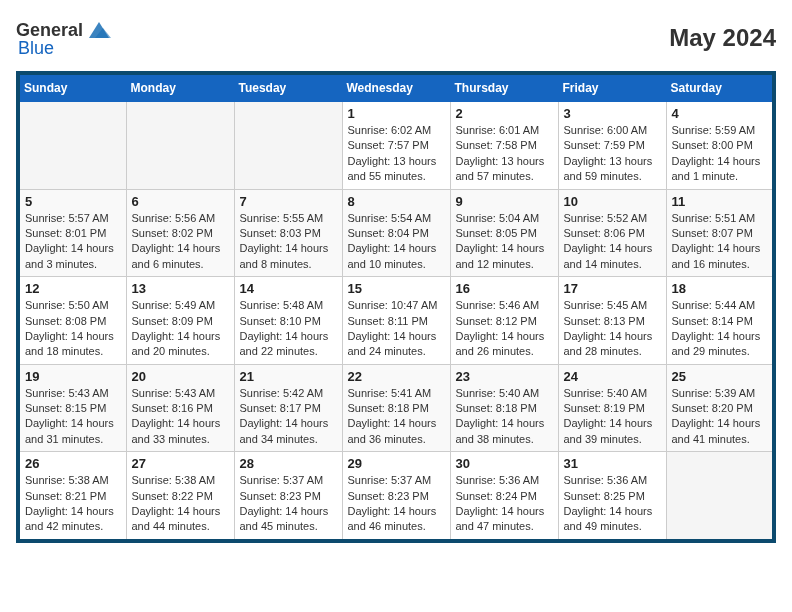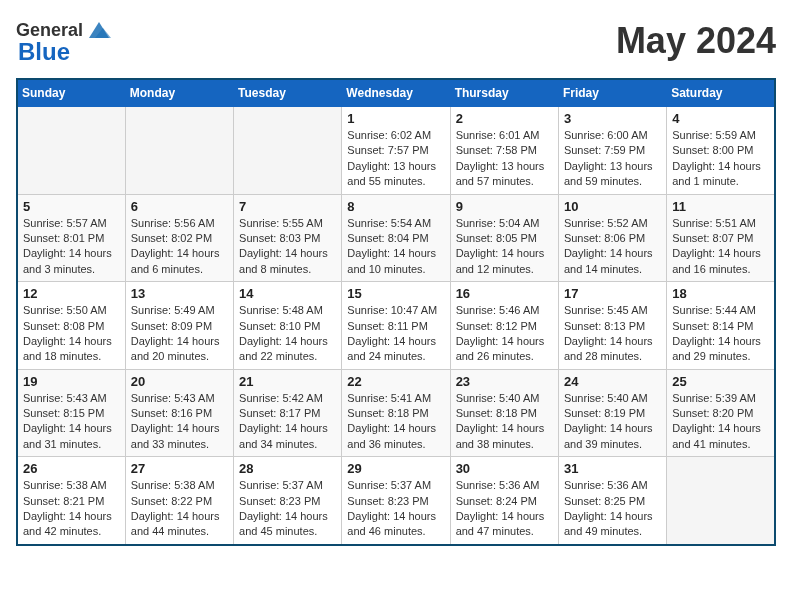--- a/index.html
+++ b/index.html
@@ -19,45 +19,45 @@
     .logo {
       display: flex;
       align-items: center;
     }
     .logo-text-general {
       font-size: 18px;
       font-weight: bold;
       color: #333;
     }
     .logo-text-blue {
-      font-size: 24px;
-      font-weight: bold;
+      font-size: 18px;
+      font-weight: normal;
       color: #1565c0;
     }
     .logo-icon {
       width: 28px;
       height: 28px;
       margin-left: 2px;
     }
     .title-area {
       text-align: right;
     }
     .month-year {
-      font-size: 36px;
+      font-size: 24px;
       font-weight: bold;
       color: #333;
     }
     .location {
       font-size: 14px;
       color: #555;
     }
     .calendar {
       width: 100%;
       border-collapse: collapse;
-      border: 2px solid #0c4a6e;
+      border: 4px solid #0c4a6e;
     }
     .calendar th {
       background-color: #1565c0;
       color: #fff;
       font-size: 12px;
       font-weight: bold;
       padding: 6px 4px;
       text-align: left;
       border: 1px solid #1565c0;
     }

